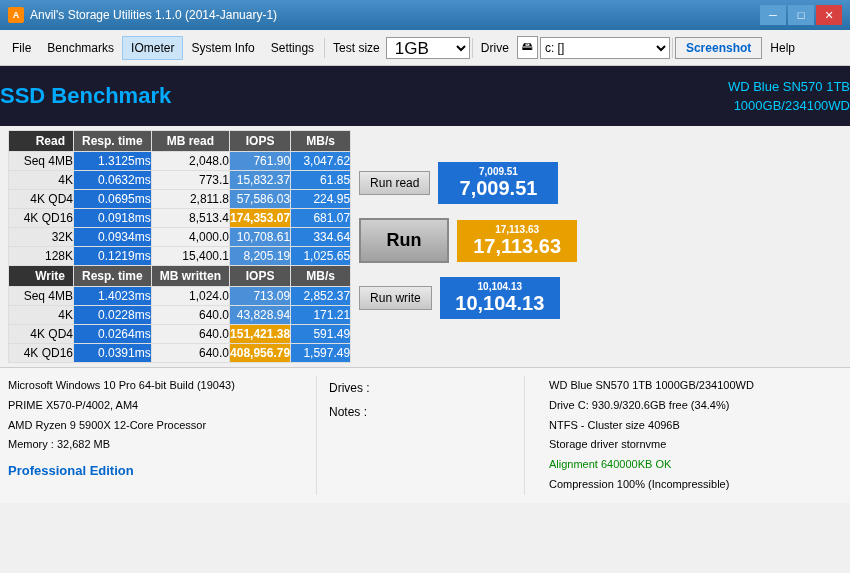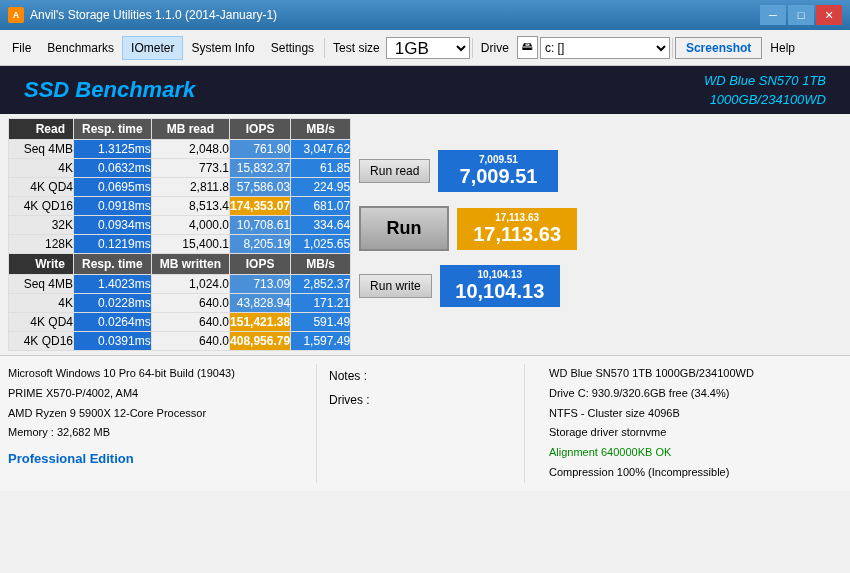--- a/index.html
+++ b/index.html
@@ -16,21 +16,21 @@
     .menu-bar { background: #f0f0f0; height: 36px; display: flex; align-items: center; border-bottom: 1px solid #ccc; padding: 0 4px; }
     .menu-item { padding: 4px 8px; cursor: pointer; font-size: 12px; color: #000; }
     .menu-item.active { background: #cce4f8; border: 1px solid #99c8f0; }
     .menu-separator { width: 1px; height: 20px; background: #ccc; margin: 0 2px; }
     .menu-label { padding: 2px 6px; font-size: 12px; }
     .menu-select { height: 22px; font-size: 17px; padding: 0 4px; border: 1px solid #999; background: white; }
     .menu-drive-select { width: 130px; height: 22px; font-size: 12px; border: 1px solid #999; background: white; }
     .screenshot-btn { padding: 3px 10px; font-size: 12px; background: #f0f0f0; border: 1px solid #999; cursor: pointer; color: #0066cc; font-weight: bold; }
 
     
-    .ssd-header { background: #1a1a2e; height: 48px; display: flex; align-items: center; justify-content: space-between; padding: 0 24px; font-style: italic; }
+    .ssd-header { background: #1a1a2e; height: 60px; display: flex; align-items: center; justify-content: space-between; padding: 0 0; }
     .ssd-title { color: #00aaff; font-size: 22px; font-weight: bold; }
     .ssd-drive-info { color: #00ccff; font-size: 13px; text-align: right; line-height: 1.5; }
 
     
     .main-content { display: flex; padding: 4px 8px; gap: 8px; }
 
     
     .bench-table { flex: 0 0 auto; }
     table { border-collapse: collapse; font-size: 12px; }
     .section-header td { background: #333; color: white; font-weight: bold; padding: 3px 8px; text-align: right; }
@@ -235,22 +235,22 @@
 
 <div class="bottom-panel">
   <div class="sys-info">
     <div>Microsoft Windows 10 Pro 64-bit Build (19043)</div>
     <div>PRIME X570-P/4002, AM4</div>
     <div>AMD Ryzen 9 5900X 12-Core Processor</div>
     <div>Memory : 32,682 MB</div>
     <div class="pro-label">Professional Edition</div>
   </div>
   <div class="drives-notes">
+    <div>Drives :</div>
     <div>Notes :</div>
-    <div>Drives :</div>
   </div>
   <div class="drive-detail">
     <div>WD Blue SN570 1TB 1000GB/234100WD</div>
     <div>Drive C: 930.9/320.6GB free (34.4%)</div>
     <div>NTFS - Cluster size 4096B</div>
     <div>Storage driver  stornvme</div>
     <div class="ok">Alignment 640000KB OK</div>
     <div>Compression 100% (Incompressible)</div>
   </div>
 </div>

